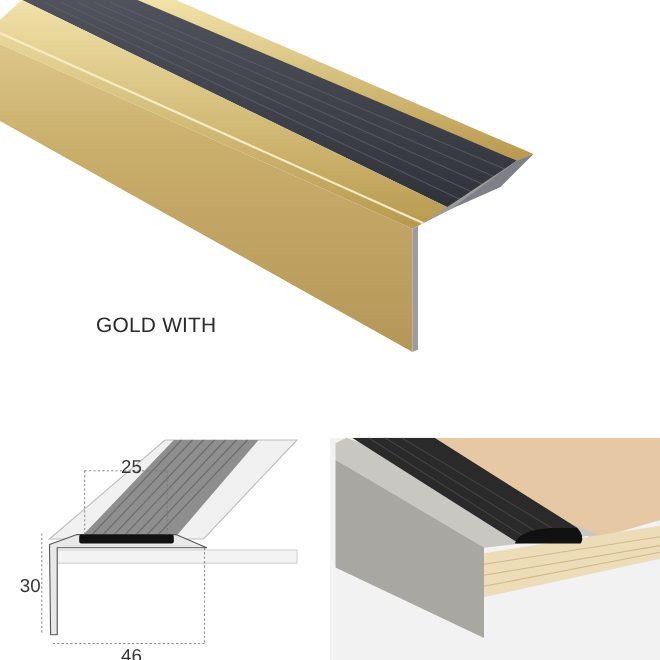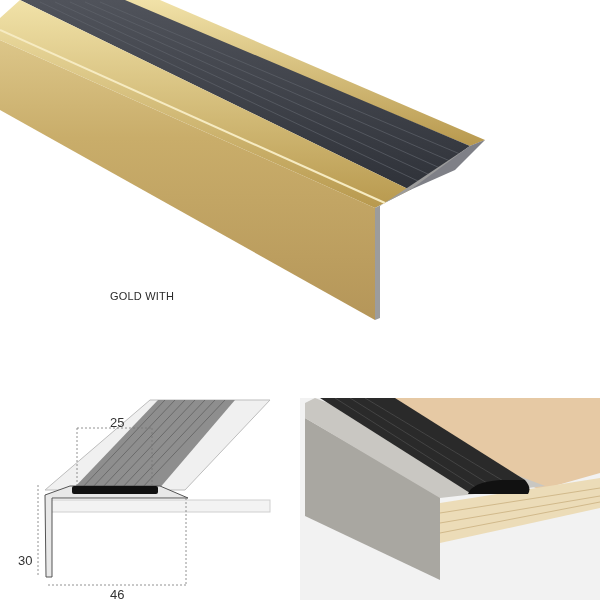--- a/index.html
+++ b/index.html
@@ -1,19 +1,19 @@
 <!DOCTYPE html>
 <html><head>
 <meta charset="utf-8">
 <style>
   html,body{margin:0;padding:0;background:#ffffff;}
   body{width:600px;height:600px;position:relative;overflow:hidden;font-family:"Liberation Sans",sans-serif;}
   .abs{position:absolute;}
-  .caption{left:62px;top:288px;width:160px;text-align:center;font-size:11px;line-height:17px;color:#2a2a2a;letter-spacing:0.2px;}
-  .dim{font-size:13px;color:#333;font-family:"Liberation Sans",sans-serif;}
+  .caption{left:62px;top:288px;width:160px;text-align:center;font-size:19px;line-height:17px;color:#2a2a2a;letter-spacing:0.2px;}
+  .dim{font-size:17px;color:#333;font-family:"Liberation Sans",sans-serif;}
   svg{display:block;}
 </style>
 </head>
 <body>
 
 <div class="abs" style="left:0;top:0;width:500px;height:330px;">
   <svg width="500" height="330" viewBox="0 0 500 330">
     <defs>
       <linearGradient id="goldFace" x1="0" y1="0" x2="0" y2="1">
         <stop offset="0" stop-color="#dcc689"></stop>
@@ -78,21 +78,21 @@
     <g stroke="#777" stroke-width="0.8" stroke-dasharray="2,2">
       <line x1="77" y1="38" x2="152" y2="38"></line>
       <line x1="77" y1="38" x2="77" y2="96"></line>
       <line x1="152" y1="38" x2="152" y2="96"></line>
       <line x1="38" y1="95" x2="38" y2="185"></line>
       <line x1="48" y1="195" x2="186" y2="195"></line>
       <line x1="186" y1="108" x2="186" y2="195"></line>
     </g>
   </svg>
   <span class="abs dim" style="left:110px;top:25px;">25</span>
-  <span class="abs dim" style="left:18px;top:133px;margin-top:30px;">30</span>
+  <span class="abs dim" style="left:18px;top:133px;">30</span>
   <span class="abs dim" style="left:110px;top:197px;text-decoration:underline;">46</span>
 </div>
 
 <div class="abs" style="left:300px;top:398px;width:300px;height:202px;">
   <svg width="300" height="202" viewBox="0 0 300 202">
     <rect x="0" y="0" width="300" height="202" fill="#f2f2f2"></rect>
 
     <polygon points="40,0 300,0 300,75 240,92" fill="#e6c9a4"></polygon>
 
     <polygon points="140,105 300,80 300,110 140,145" fill="#ecdcb8"></polygon>

